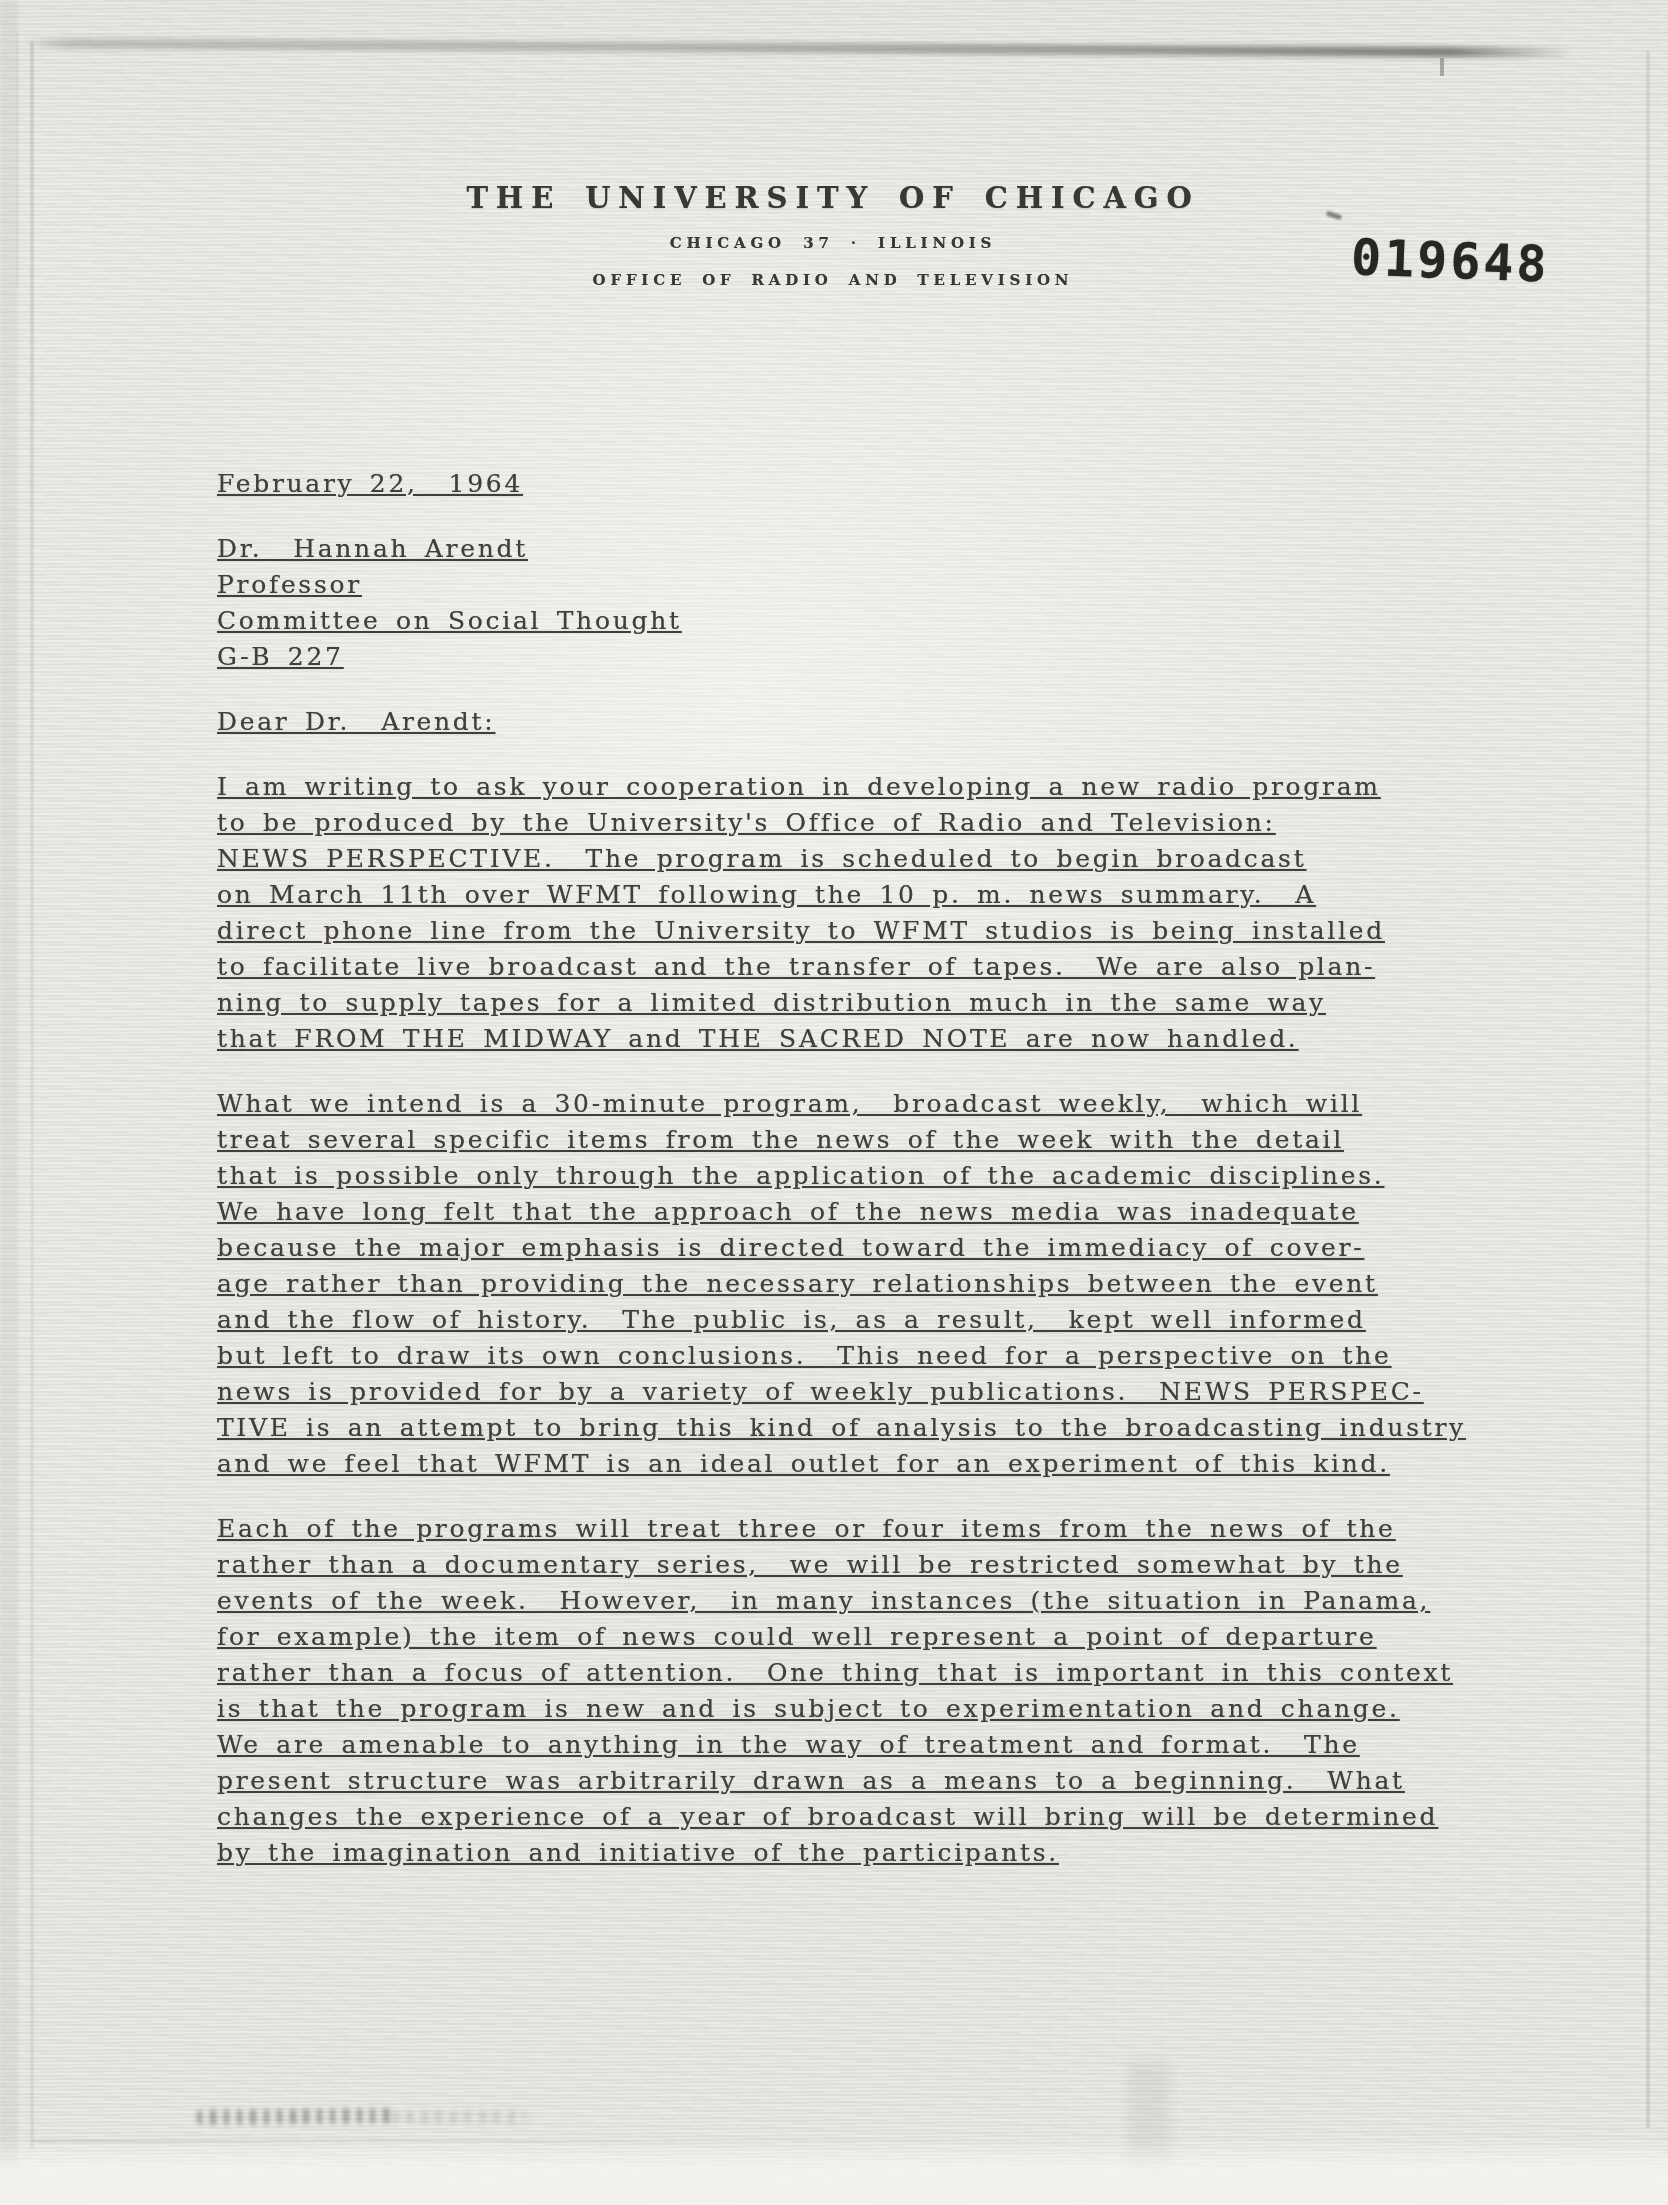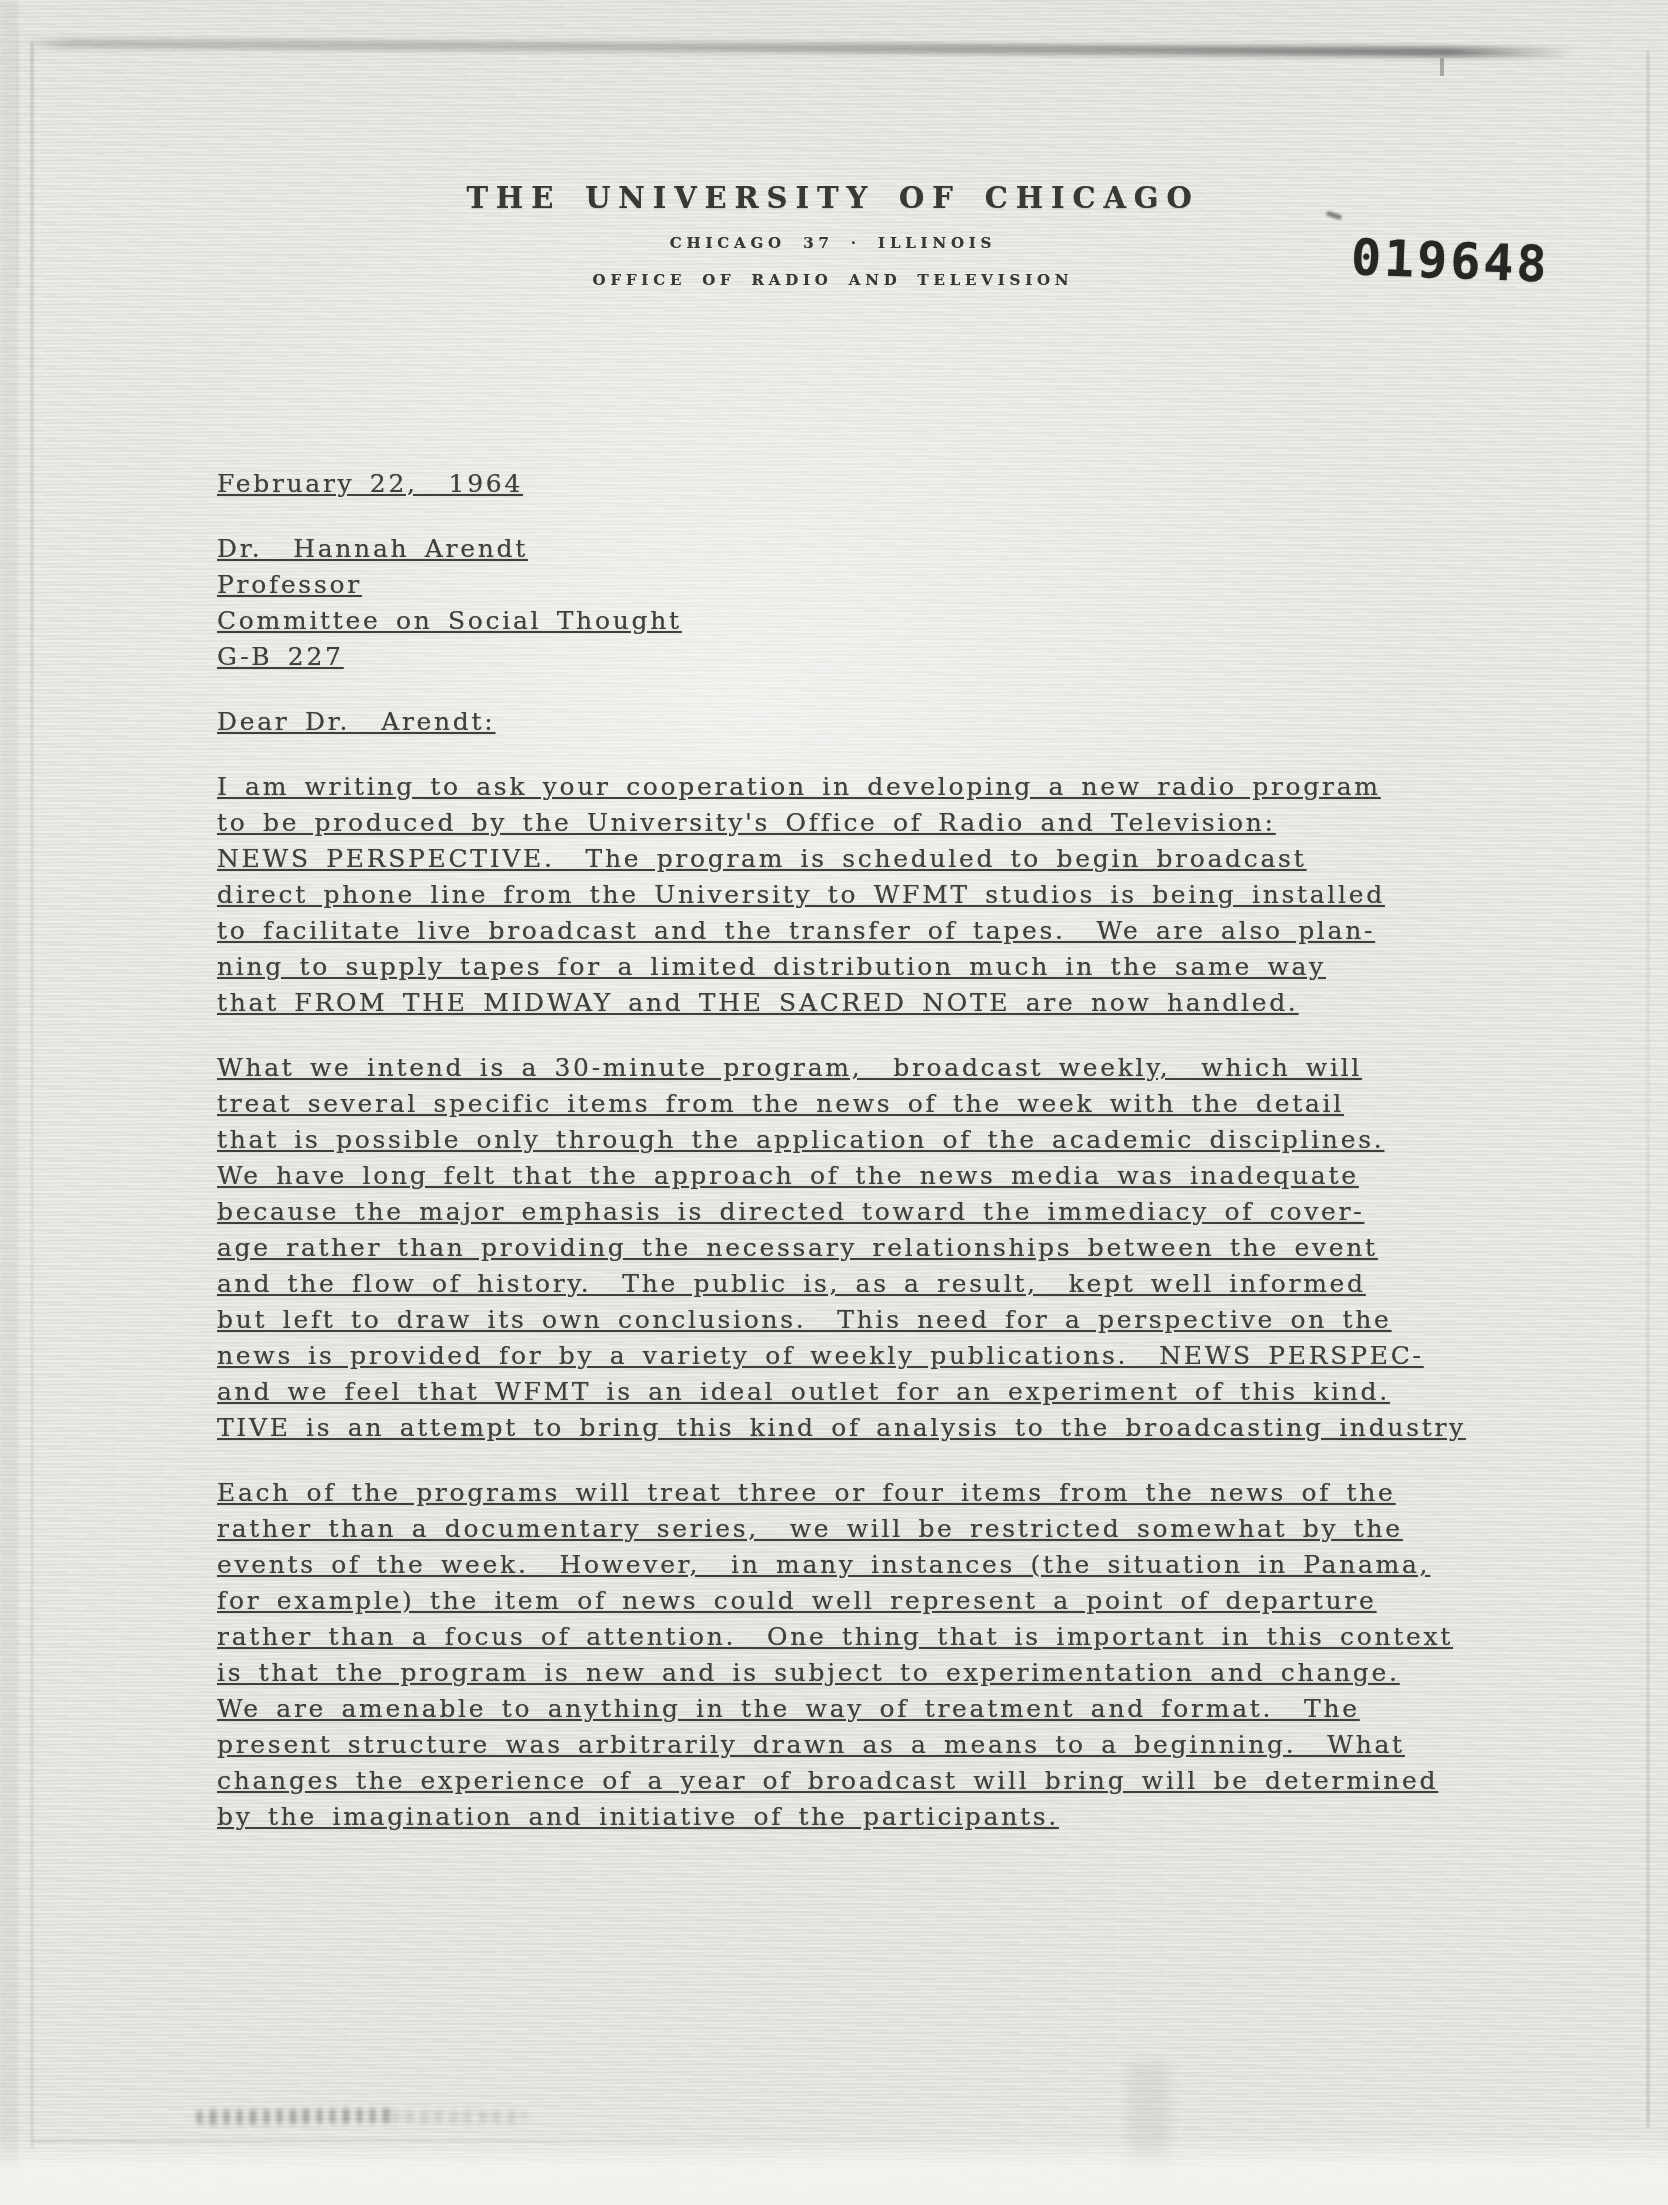--- a/index.html
+++ b/index.html
@@ -191,38 +191,39 @@
     </div>
 
     <div class="block">
       <div class="line">Dear Dr.  Arendt:</div>
     </div>
 
     <div class="block">
       <div class="line">I am writing to ask your cooperation in developing a new radio program</div>
       <div class="line">to be produced by the University's Office of Radio and Television:</div>
       <div class="line">NEWS PERSPECTIVE.  The program is scheduled to begin broadcast</div>
+      <div class="line">on March 11th over WFMT following the 10 p. m. news summary.  A</div>
       <div class="line">direct phone line from the University to WFMT studios is being installed</div>
       <div class="line">to facilitate live broadcast and the transfer of tapes.  We are also plan-</div>
       <div class="line">ning to supply tapes for a limited distribution much in the same way</div>
       <div class="line">that FROM THE MIDWAY and THE SACRED NOTE are now handled.</div>
     </div>
 
     <div class="block">
       <div class="line">What we intend is a 30-minute program,  broadcast weekly,  which will</div>
       <div class="line">treat several specific items from the news of the week with the detail</div>
       <div class="line">that is possible only through the application of the academic disciplines.</div>
       <div class="line">We have long felt that the approach of the news media was inadequate</div>
       <div class="line">because the major emphasis is directed toward the immediacy of cover-</div>
       <div class="line">age rather than providing the necessary relationships between the event</div>
       <div class="line">and the flow of history.  The public is, as a result,  kept well informed</div>
       <div class="line">but left to draw its own conclusions.  This need for a perspective on the</div>
       <div class="line">news is provided for by a variety of weekly publications.  NEWS PERSPEC-</div>
+      <div class="line">TIVE is an attempt to bring this kind of analysis to the broadcasting industry</div>
       <div class="line">and we feel that WFMT is an ideal outlet for an experiment of this kind.</div>
-      <div class="line">TIVE is an attempt to bring this kind of analysis to the broadcasting industry</div>
     </div>
 
     <div class="block">
       <div class="line">Each of the programs will treat three or four items from the news of the</div>
       <div class="line">rather than a documentary series,  we will be restricted somewhat by the</div>
       <div class="line">events of the week.  However,  in many instances (the situation in Panama,</div>
       <div class="line">for example) the item of news could well represent a point of departure</div>
       <div class="line">rather than a focus of attention.  One thing that is important in this context</div>
       <div class="line">is that the program is new and is subject to experimentation and change.</div>
       <div class="line">We are amenable to anything in the way of treatment and format.  The</div>

